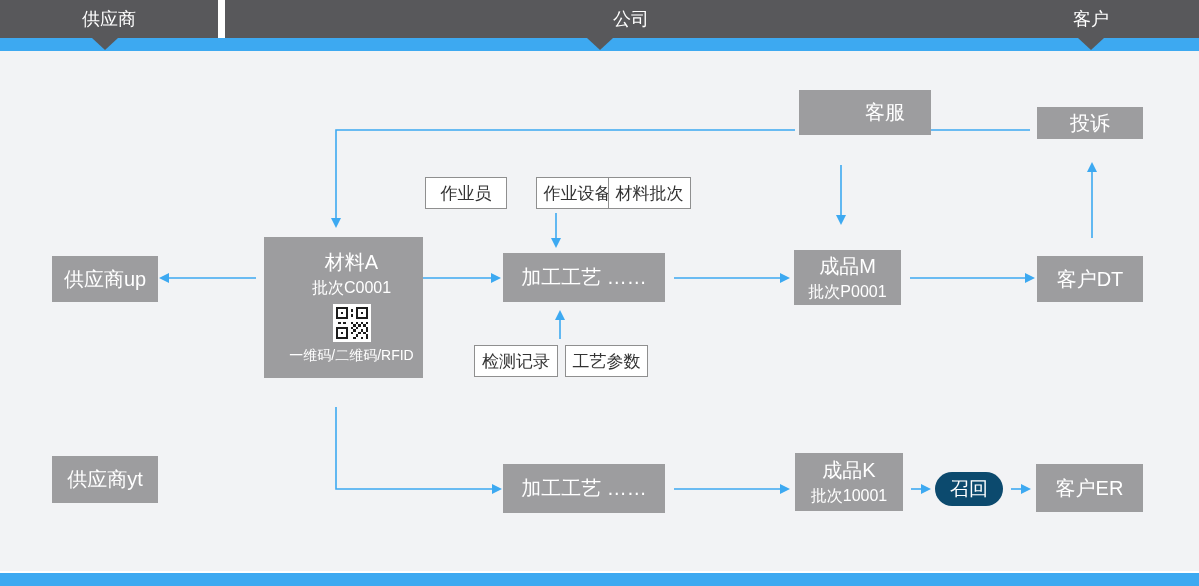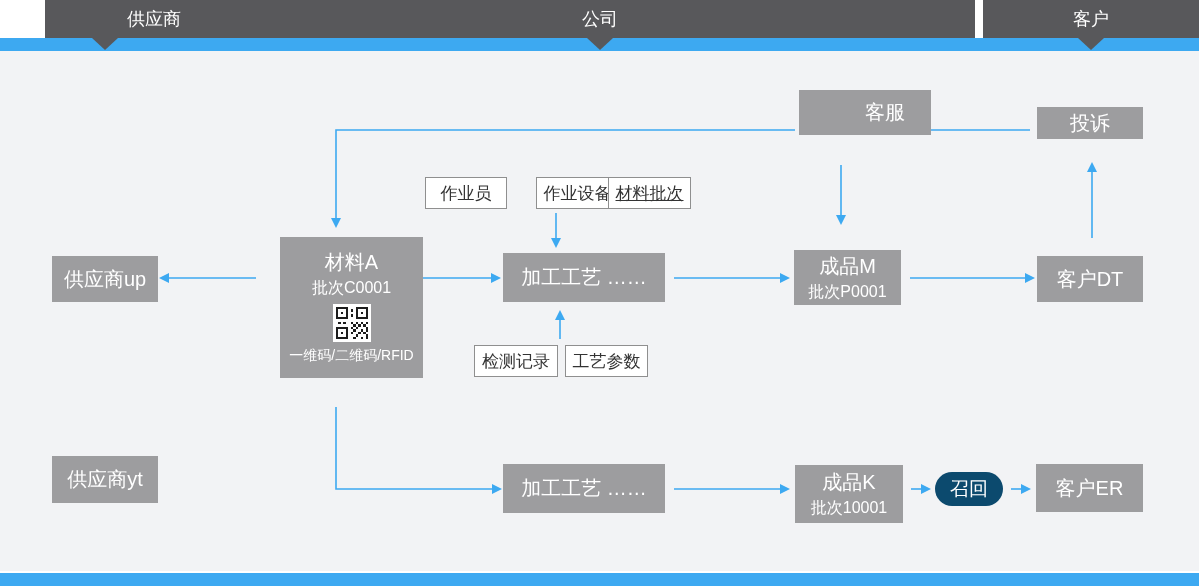--- a/index.html
+++ b/index.html
@@ -6,22 +6,22 @@
   .canvas{
     position:relative;width:1199px;height:586px;overflow:hidden;
     font-family:"Liberation Sans","DejaVu Sans",sans-serif;
     background:#ffffff;
   }
   
   .lane-seg{
     position:absolute;top:0;height:38px;background:#58585B;color:#fff;
     display:flex;align-items:center;justify-content:center;font-size:18px;
   }
-  .seg-supplier{left:0;width:218px;margin-left:45px;}
-  .seg-company{left:225px;width:750px;}
+  .seg-supplier{left:0;width:218px;}
+  .seg-company{left:225px;width:750px;padding-left:31px;}
   .seg-customer{left:983px;width:216px;}
   .top-accent{position:absolute;left:0;top:38px;width:1199px;height:13px;background:#3DA9F1;}
   .lane-pointer{
     position:absolute;top:38px;width:0;height:0;z-index:3;
     border-left:13px solid transparent;border-right:13px solid transparent;
     border-top:12px solid #58585B;
   }
   .ptr-supplier{left:92px;} .ptr-company{left:587px;} .ptr-customer{left:1078px;}
   
   .content-bg{position:absolute;left:0;top:51px;width:1199px;height:520px;background:#F2F3F5;}
@@ -36,44 +36,44 @@
   .gnode{
     position:absolute;background:#9D9D9F;color:#fff;z-index:2;
     display:flex;flex-direction:column;align-items:center;justify-content:center;
     text-align:center;line-height:1.25;
   }
   .gnode .t1{font-size:20px;}
   .gnode .t2{font-size:16px;margin-top:3px;}
   .n-service{left:799px;top:90px;width:92px;height:45px;font-size:20px;padding-left:40px;}
   .n-complaint{left:1037px;top:107px;width:106px;height:32px;font-size:20px;}
   .n-supplier-up{left:52px;top:256px;width:106px;height:46px;font-size:20px;}
-  .n-material-a{left:280px;top:237px;width:143px;height:141px;}
+  .n-material-a{left:264px;top:237px;width:143px;height:141px;padding-left:16px;}
   .n-process-1{left:503px;top:253px;width:162px;height:49px;font-size:20px;}
   .n-product-m{left:794px;top:250px;width:107px;height:55px;}
   .n-customer-dt{left:1037px;top:256px;width:106px;height:46px;font-size:20px;}
   .n-supplier-yt{left:52px;top:456px;width:106px;height:47px;font-size:20px;}
   .n-process-2{left:503px;top:464px;width:162px;height:49px;font-size:20px;}
-  .n-product-k{left:795px;top:465px;width:108px;height:58px;}
+  .n-product-k{left:795px;top:453px;width:108px;height:58px;}
   .n-customer-er{left:1036px;top:464px;width:107px;height:48px;font-size:20px;}
   .n-material-a .code-label{font-size:14px;margin-top:5px;white-space:nowrap;}
   .qr{width:38px;height:38px;margin-top:6px;background:#fff;display:block;}
   
   .recall-pill{
     position:absolute;left:935px;top:472px;width:68px;height:34px;z-index:2;
     background:#0c4a6e;border-radius:17px;color:#fff;font-size:19px;
     display:flex;align-items:center;justify-content:center;
   }
   
   .tag{
     position:absolute;background:#fff;border:1px solid #8F8F8F;color:#333;z-index:2;
     height:30px;display:flex;align-items:center;justify-content:center;font-size:17px;
   }
   .tag-operator{left:425px;top:177px;width:80px;}
   .tag-equipment{left:536px;top:177px;width:81px;}
-  .tag-material-batch{left:608px;top:177px;width:81px;text-decoration:underline;}
+  .tag-material-batch{left:608px;top:177px;width:81px;}
   .tag-inspection{left:474px;top:345px;width:82px;}
   .tag-params{left:565px;top:345px;width:81px;}
   
   .arrows{position:absolute;left:0;top:0;width:1199px;height:586px;z-index:1;pointer-events:none;}
 </style>
 </head>
 <body>
 
 <div class="canvas">
 

